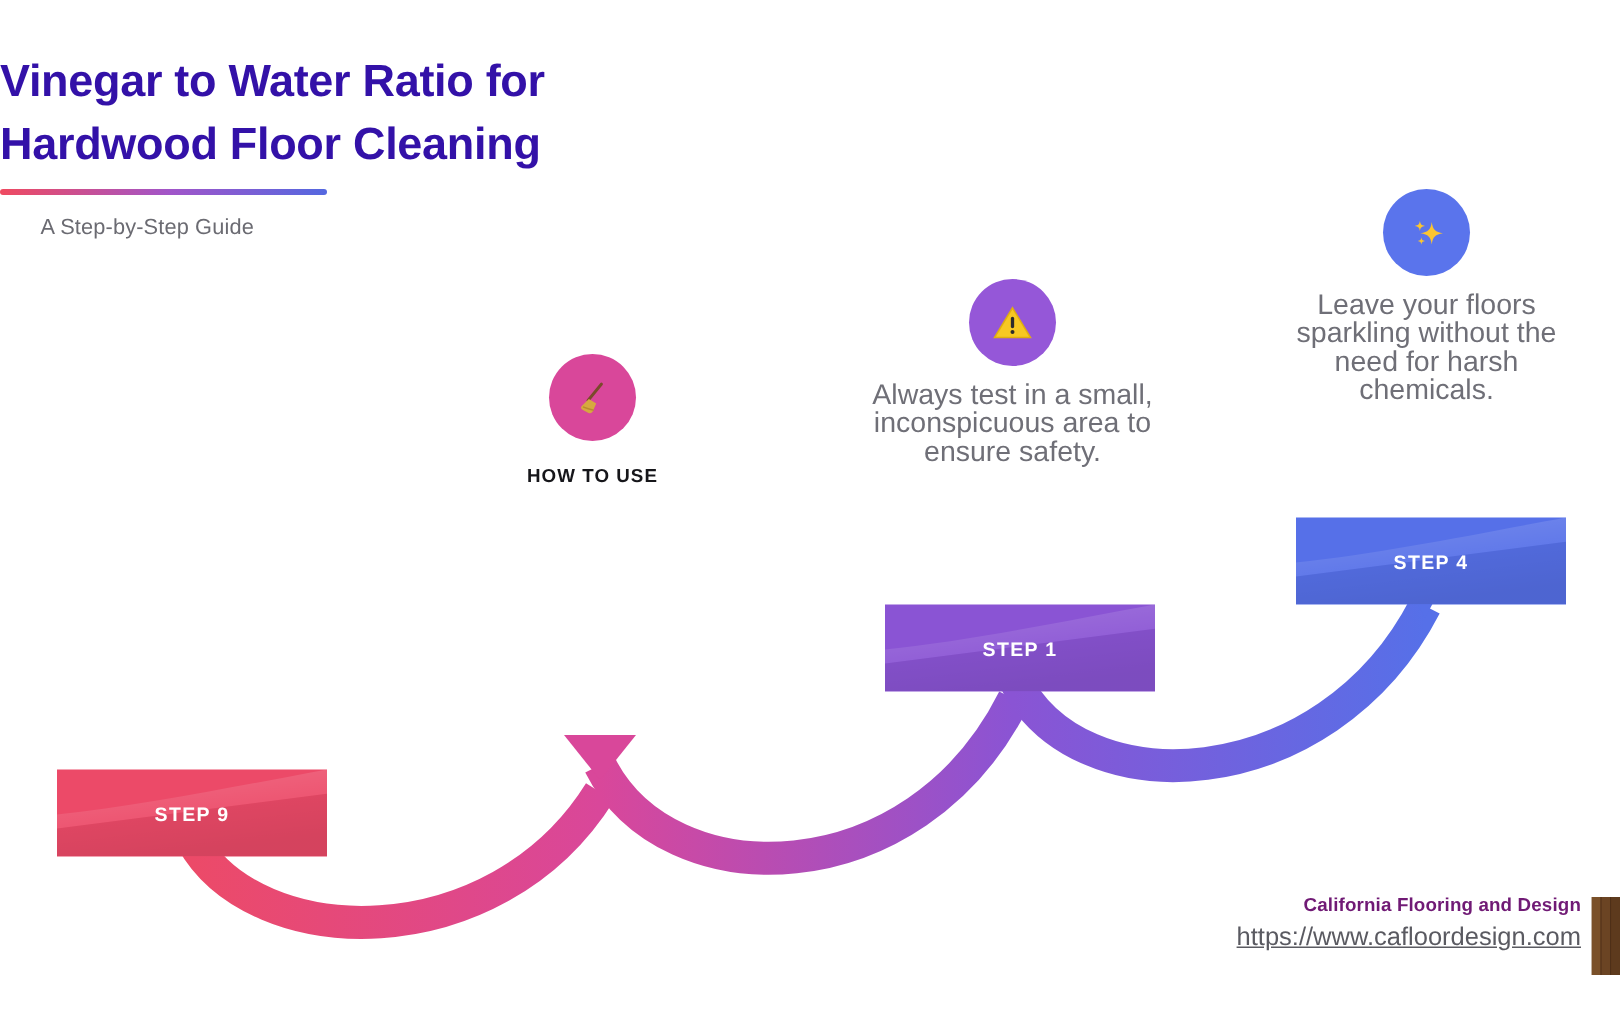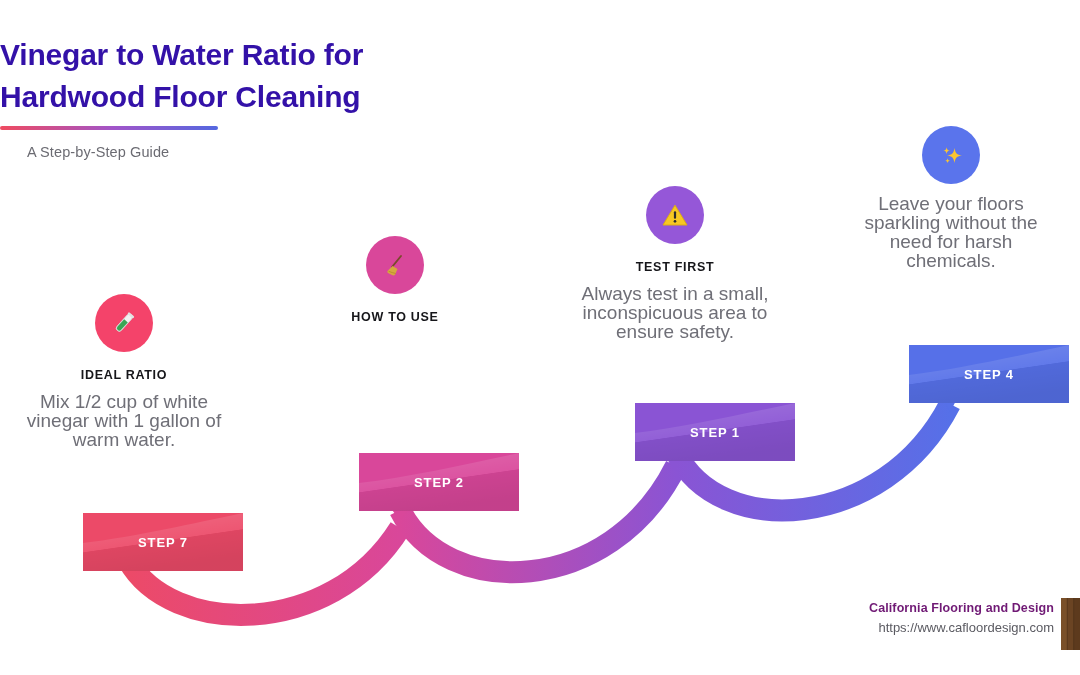--- a/index.html
+++ b/index.html
@@ -39,38 +39,37 @@
     margin-top: 16px; font-size: 12.5px; font-weight: bold;
     color: #16161a; letter-spacing: 0.7px;
   }
   .step-desc {
     margin-top: 10px; font-size: 19px; color: #6f6f77;
     line-height: 19px; padding: 0 14px;
   }
 
   
   .banner {
-    position: absolute; width: 160px; height: 58px;
+    position: absolute; width: 180px; height: 58px;
     display: flex; align-items: center; justify-content: center;
     overflow: hidden;
-    margin-left: 45px;
   }
   .banner .label {
     position: relative; z-index: 3;
     color: #ffffff; font-size: 13px; font-weight: bold; letter-spacing: 0.9px;
   }
   .banner .sheen {
     position: absolute; left: 0; top: 0; width: 100%; height: 100%;
     z-index: 2; pointer-events: none;
   }
 
   
   .brand { position: absolute; right: 26px; bottom: 40px; text-align: right; }
   .brand-name { font-size: 12.5px; font-weight: bold; color: #701a75; letter-spacing: 0.1px; }
-  .brand-url { font-size: 13px; color: #5a5a61; margin-top: 5px; }
+  .brand-url { font-size: 17px; color: #5a5a61; margin-top: 5px; text-decoration: underline; }
   .wood-logo {
     position: absolute; right: 0px; bottom: 22px;
     width: 22px; height: 58px; background: #ffffff;
     padding: 3px 0 3px 3px;
   }
 
   svg.ribbon { position: absolute; left: 0; top: 0; width: 1080px; height: 675px; }
 </style>
 </head>
 <body>
@@ -111,81 +110,61 @@
     <path d="M 950 412 L 966 382 L 934 382 Z" fill="#5670e8"></path>
   </svg>
 
   <div class="title-block">
     <div class="title-line">Vinegar to Water Ratio for</div>
     <div class="title-line">Hardwood Floor Cleaning</div>
   </div>
   <div class="accent-rule"></div>
   <div class="subtitle">A Step-by-Step Guide</div>
 
-  <div class="step" style="left:9px; top:294px;">
-    <div class="icon-circle" style="background:#f4436a;">
-      <svg width="30" height="30" viewBox="0 0 30 30">
-        <g transform="rotate(42 15 15)">
-          <rect x="12" y="4" width="6" height="21" rx="3" fill="#f2f2f2" stroke="#d8d8d8" stroke-width="0.8"></rect>
-          <path d="M12.6 12 h4.8 v10 a2.4 2.4 0 0 1 -4.8 0 Z" fill="#3aa655"></path>
-          <rect x="11.2" y="3.4" width="7.6" height="2.4" rx="1.2" fill="#e2e2e2"></rect>
-        </g>
-      </svg>
-    </div>
-    <div class="step-head">IDEAL RATIO</div>
-    <div class="step-desc">Mix 1/2 cup of white vinegar with 1 gallon of warm water.</div>
-  </div>
 
   <div class="step" style="left:280px; top:236px;">
     <div class="icon-circle" style="background:#d9479a;">
       <svg width="30" height="30" viewBox="0 0 30 30">
         <line x1="21" y1="6" x2="12" y2="17" stroke="#7a4a2b" stroke-width="1.9" stroke-linecap="round"></line>
         <path d="M12.6 16 L8 20.5 q-1.6 1.6 0.6 2.8 l3.4 1.8 q2.2 1.1 3.2 -0.9 L17.5 19 Z" fill="#d6a93f"></path>
         <path d="M8.6 21.3 q3.6 1.4 7.2 2.2" stroke="#b98c2e" stroke-width="0.9" fill="none"></path>
       </svg>
     </div>
     <div class="step-head">HOW TO USE</div>
   </div>
 
   <div class="step" style="left:560px; top:186px;">
     <div class="icon-circle" style="background:#9557d8;">
       <svg width="30" height="30" viewBox="0 0 30 30">
         <path d="M15 5.2 L27 25 H3 Z" fill="#f7c823" stroke="#e0ae10" stroke-width="1"></path>
         <rect x="13.9" y="11.2" width="2.2" height="7.6" rx="1.1" fill="#2c2c2c"></rect>
         <circle cx="15" cy="21.3" r="1.35" fill="#2c2c2c"></circle>
       </svg>
     </div>
-    <div class="step-head">TEST FIRST</div>
     <div class="step-desc">Always test in a small, inconspicuous area to ensure safety.</div>
   </div>
 
   <div class="step" style="left:836px; top:126px;">
     <div class="icon-circle" style="background:#5a74ec;">
       <svg width="30" height="30" viewBox="0 0 30 30">
         <path d="M18.5 8 C19.3 13.2 20.8 14.7 26 15.5 C20.8 16.3 19.3 17.8 18.5 23 C17.7 17.8 16.2 16.3 11 15.5 C16.2 14.7 17.7 13.2 18.5 8 Z" fill="#fbc531"></path>
         <path d="M10.6 7.2 C11 9.6 11.6 10.2 14 10.6 C11.6 11 11 11.6 10.6 14 C10.2 11.6 9.6 11 7.2 10.6 C9.6 10.2 10.2 9.6 10.6 7.2 Z" fill="#fbc531"></path>
         <path d="M11.6 18.2 C11.9 20 12.3 20.4 14.1 20.7 C12.3 21 11.9 21.4 11.6 23.2 C11.3 21.4 10.9 21 9.1 20.7 C10.9 20.4 11.3 20 11.6 18.2 Z" fill="#fbc531"></path>
       </svg>
     </div>
     <div class="step-desc">Leave your floors sparkling without the need for harsh chemicals.</div>
   </div>
 
   <div class="banner" style="left:38px; top:513px; background:#ec4a68;">
     <svg class="sheen" viewBox="0 0 172 58" preserveAspectRatio="none">
         <path d="M0 30 C55 24 120 10 172 0 L172 58 L0 58 Z" fill="url(#sheenG)"></path>
       </svg>
-    <span class="label">STEP 7</span>
+    <span class="label">STEP 9</span>
   </div>
 
-  <div class="banner" style="left:314px; top:453px; background:#d9479a;">
-    <svg class="sheen" viewBox="0 0 172 58" preserveAspectRatio="none">
-        <path d="M0 30 C55 24 120 10 172 0 L172 58 L0 58 Z" fill="url(#sheenG)"></path>
-      </svg>
-    <span class="label">STEP 2</span>
-  </div>
 
   <div class="banner" style="left:590px; top:403px; background:#8a54d4;">
     <svg class="sheen" viewBox="0 0 172 58" preserveAspectRatio="none">
         <path d="M0 30 C55 24 120 10 172 0 L172 58 L0 58 Z" fill="url(#sheenG)"></path>
       </svg>
     <span class="label">STEP 1</span>
   </div>
 
   <div class="banner" style="left:864px; top:345px; background:#5670e8;">
     <svg class="sheen" viewBox="0 0 172 58" preserveAspectRatio="none">

